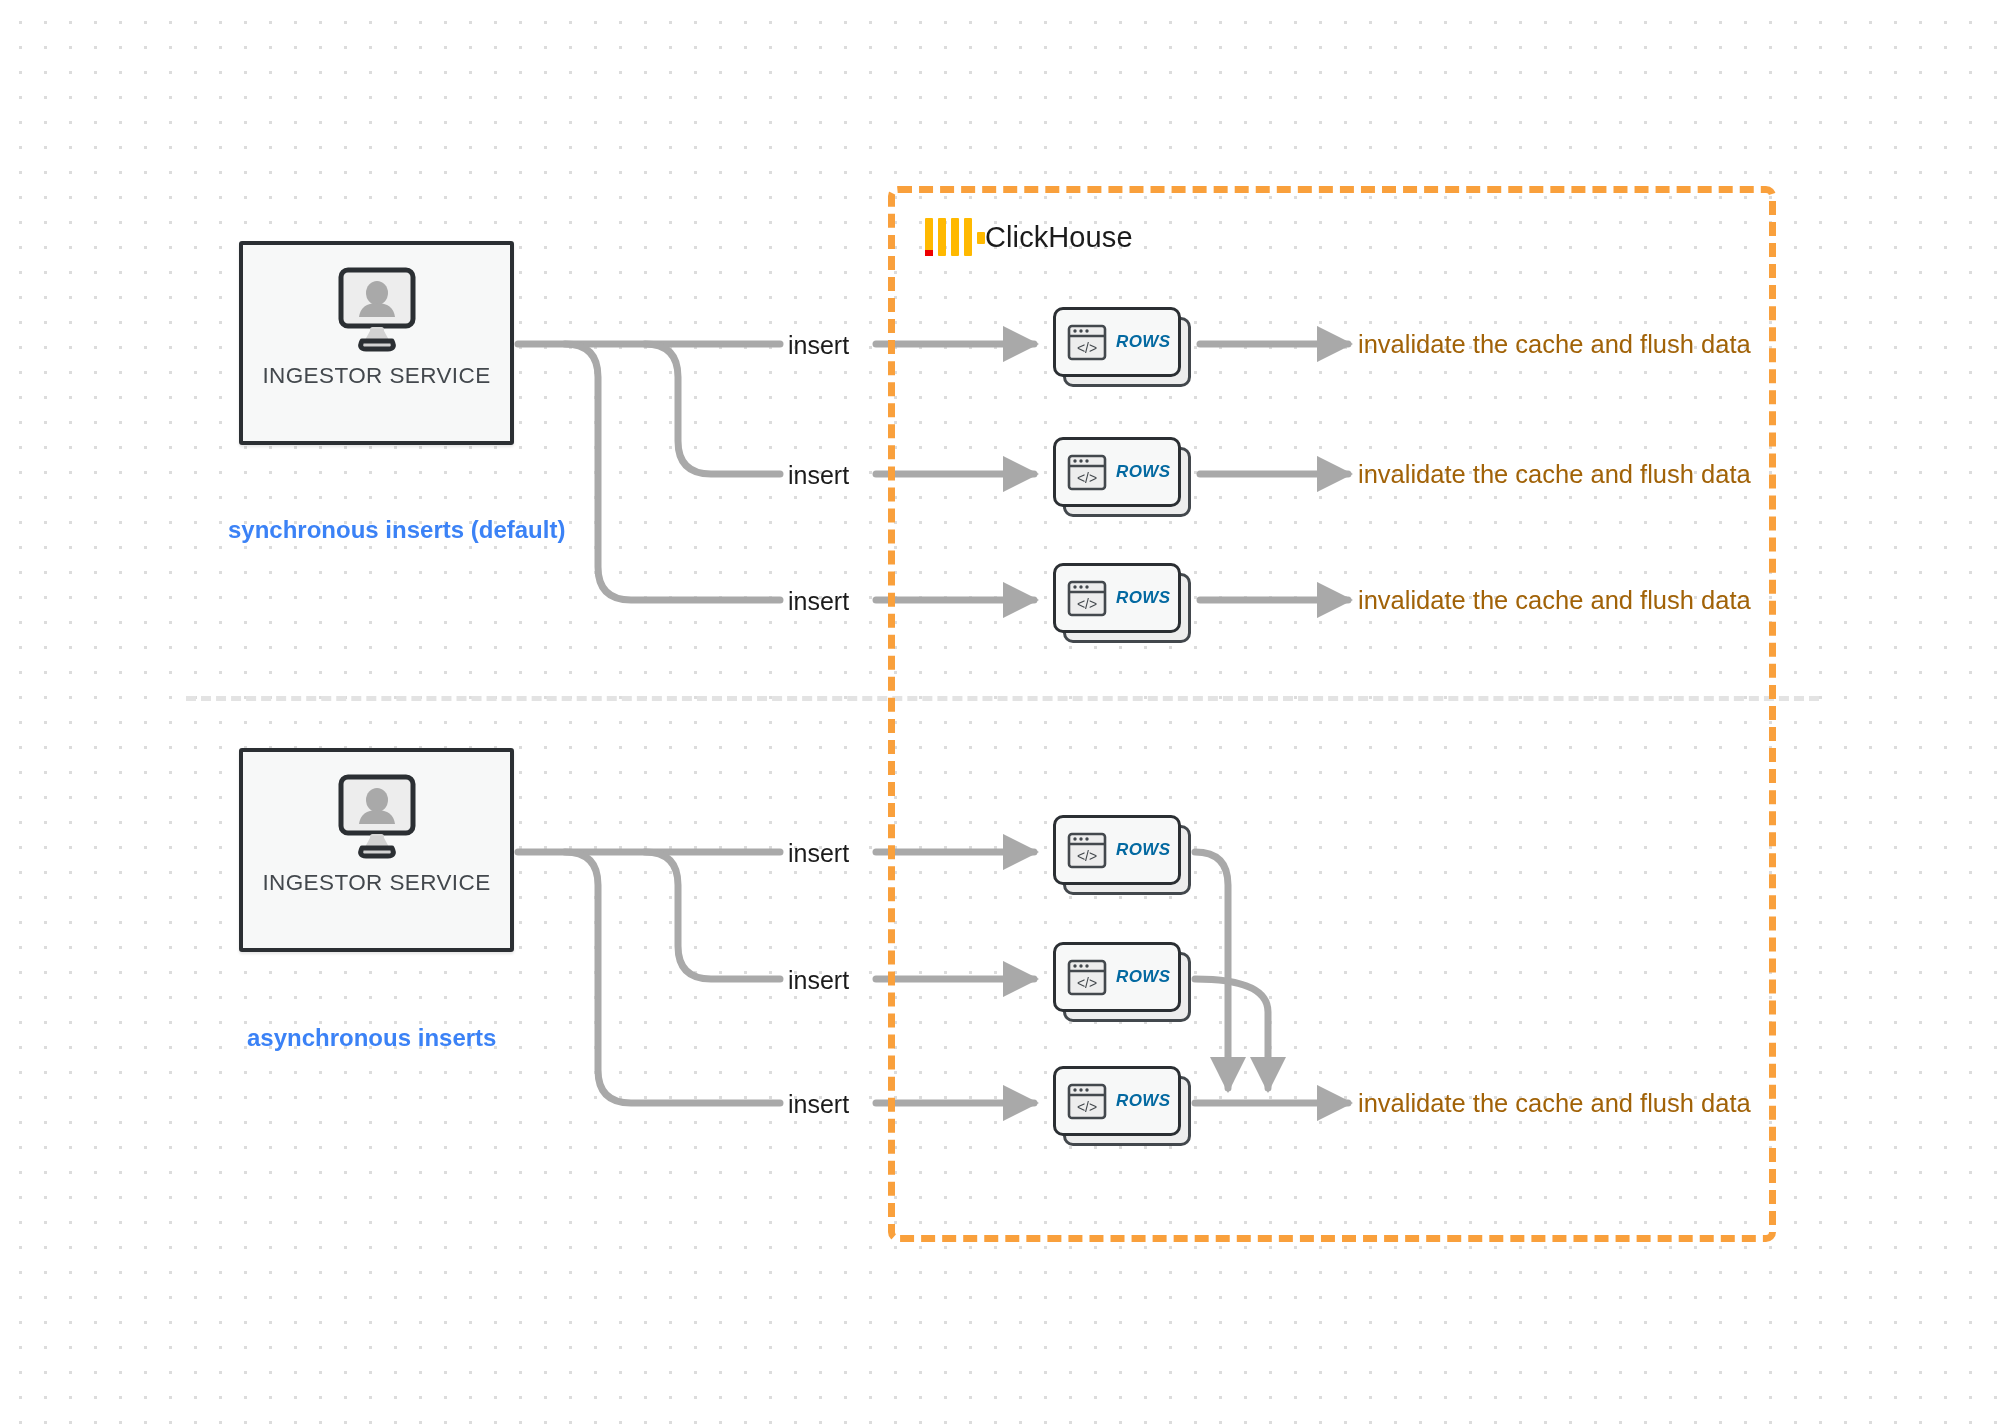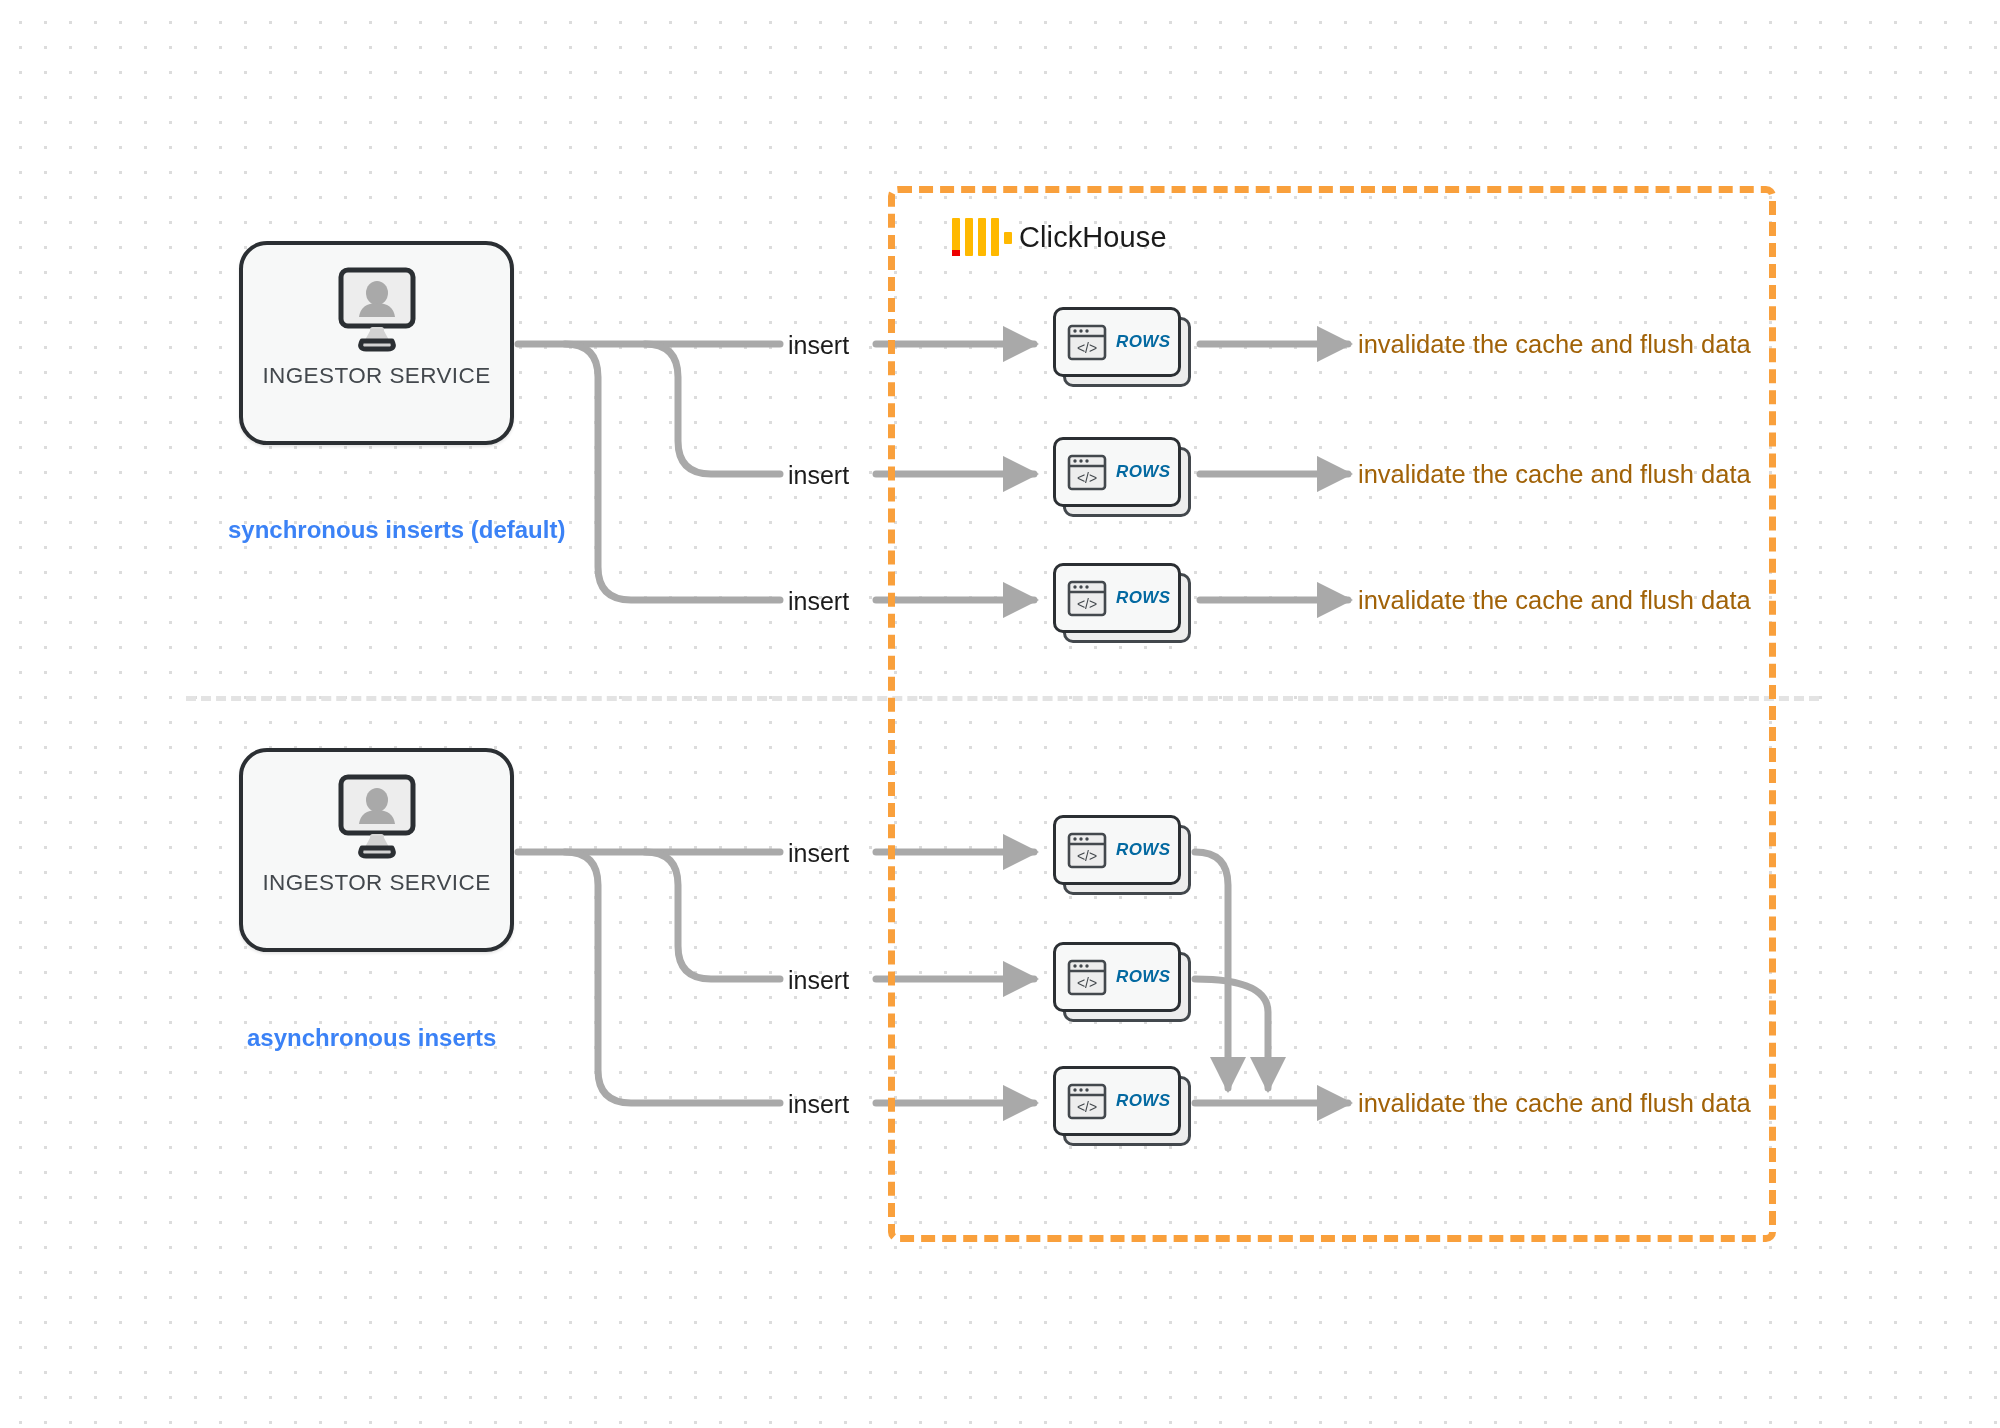--- a/index.html
+++ b/index.html
@@ -18,42 +18,42 @@
   
   .ch-box{
     position:absolute;
     left:888px;top:186px;
     width:888px;height:1056px;
     border:7px dashed #f9a03c;
     border-radius:10px;
     box-sizing:border-box;
   }
   .ch-header{
-    position:absolute;left:952px;top:218px;
-    display:flex;align-items:center;gap:19px;
+    position:absolute;left:925px;top:218px;
+    display:flex;align-items:center;gap:12px;
   }
   .ch-logo{position:relative;width:48px;height:38px;}
   .ch-logo .bar{position:absolute;top:0;width:8px;height:38px;background:#ffb900;border-radius:1px;}
   .ch-logo .bar.b1{left:0}
   .ch-logo .bar.b2{left:13px}
   .ch-logo .bar.b3{left:26px}
   .ch-logo .bar.b4{left:39px}
   .ch-logo .nub{position:absolute;left:52px;top:14px;width:8px;height:12px;background:#ffb900;border-radius:1px;}
   .ch-logo .red{position:absolute;left:0;bottom:0;width:8px;height:6px;background:#ee0000;}
   .ch-name{
     font-size:29px;color:#1b1b1b;letter-spacing:.1px;white-space:nowrap;
   }
 
   
   .ingestor{
     position:absolute;
     width:275px;height:204px;
     background:#f7f8f8;
     border:4px solid #2b2f33;
-    border-radius:28px;
+    border-radius:3px;
     box-sizing:border-box;
     display:flex;flex-direction:column;align-items:center;
     box-shadow:0 2px 3px rgba(0,0,0,.10);
   }
   .ingestor.sync{left:239px;top:241px;}
   .ingestor.async{left:239px;top:748px;}
   .monitor{margin-top:22px;}
   .ingestor-label{
     margin-top:6px;
     font-size:22.5px;color:#43484d;letter-spacing:.4px;white-space:nowrap;

